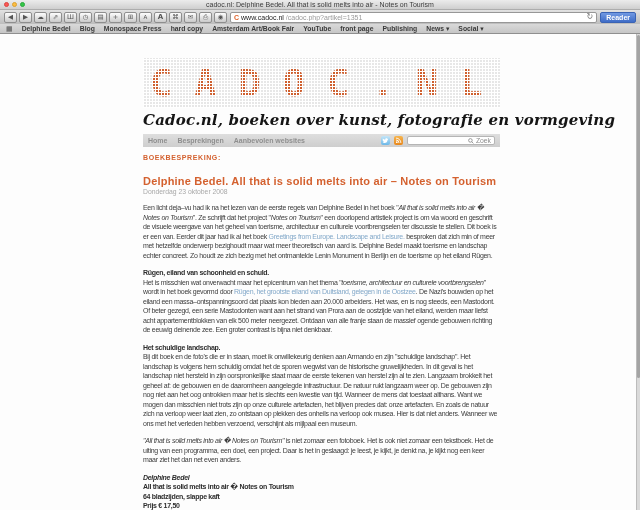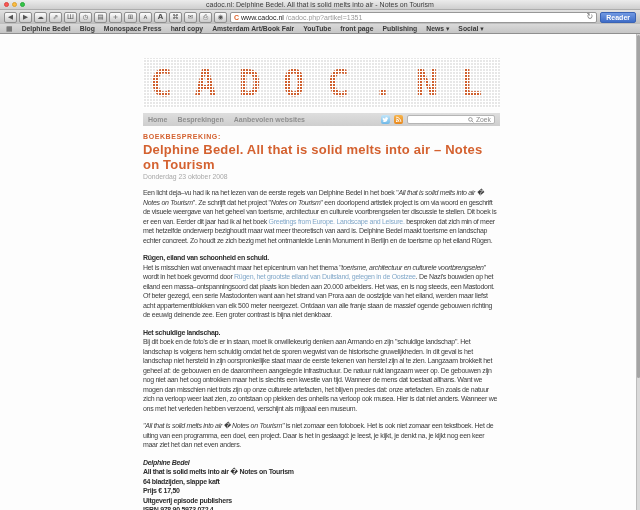--- a/index.html
+++ b/index.html
@@ -65,21 +65,21 @@
   .nav-right { margin-left: auto; display: flex; align-items: center; gap: 4px; }
   .icon-sq { width: 9px; height: 9px; border-radius: 2px; display: flex; align-items: center; justify-content: center; }
   .icon-sq.twitter { background: linear-gradient(#c4e6f9, #6db8e8); }
   .icon-sq.rss { background: linear-gradient(#f6b54e, #e8871c); }
   .searchbox { width: 88px; height: 9px; background: #fff; border: 1px solid #b5b5b5; border-radius: 2px;
     display: flex; align-items: center; justify-content: flex-end; gap: 2px; padding: 0 3px; }
   .searchbox span { font-size: 6.8px; color: #8a8a8a; }
 
   
   .kicker { margin-top: 7px; color: #d4612f; font-size: 7px; font-weight: bold; letter-spacing: 0.6px; }
-  h1 { margin-top: 2px; color: #d4612f; font-size: 13px; font-weight: bold; letter-spacing: 0.2px; }
+  h1 { margin-top: 14px; color: #d4612f; font-size: 11px; font-weight: bold; letter-spacing: 0.2px; }
   .date { margin-top: 1px; color: #a8a8a8; font-size: 6.8px; }
   p { margin-top: 8px; font-size: 7px; letter-spacing: -0.3px; line-height: 9.5px; color: #3c3c3c; }
   h2 { margin-top: 8px; font-size: 7px; letter-spacing: -0.3px; line-height: 9.5px; font-weight: bold; color: #2e2e2e; }
   h2 + p { margin-top: 0; }
   .rt-italic { font-style: italic; }
   .rt-link { color: #82a8c9; }
   .bookdetails { margin-top: 8px; font-size: 7px; letter-spacing: -0.3px; line-height: 9.5px;
     font-weight: bold; color: #2e2e2e; }
   .bd-line.it { font-style: italic; }
 
@@ -178,20 +178,21 @@
       </div>
   </div>
 
   <div class="viewport">
     <div class="content">
 
       <div class="logo">
         <div class="logo-text">CADOC.NL</div>
       </div>
 
+      <div class="tagline">Cadoc.nl, boeken over kunst, fotografie en vormgeving</div>
 
       <div class="sitenav">
         <div class="nav-links">
 
         <a class="navlink">Home</a>
             <a class="navlink">Besprekingen</a>
             <a class="navlink">Aanbevolen websites</a>
           </div>
         <div class="nav-right">
           <span class="icon-sq twitter">

